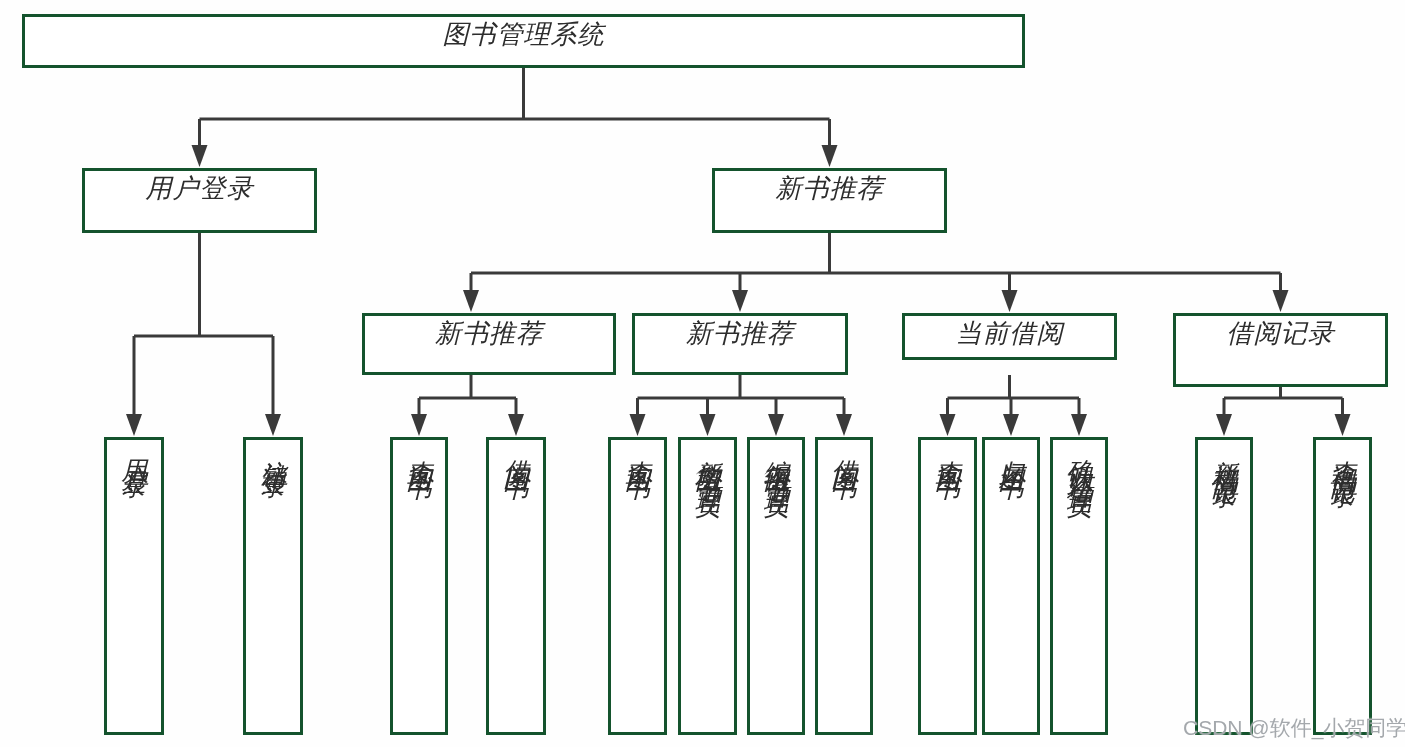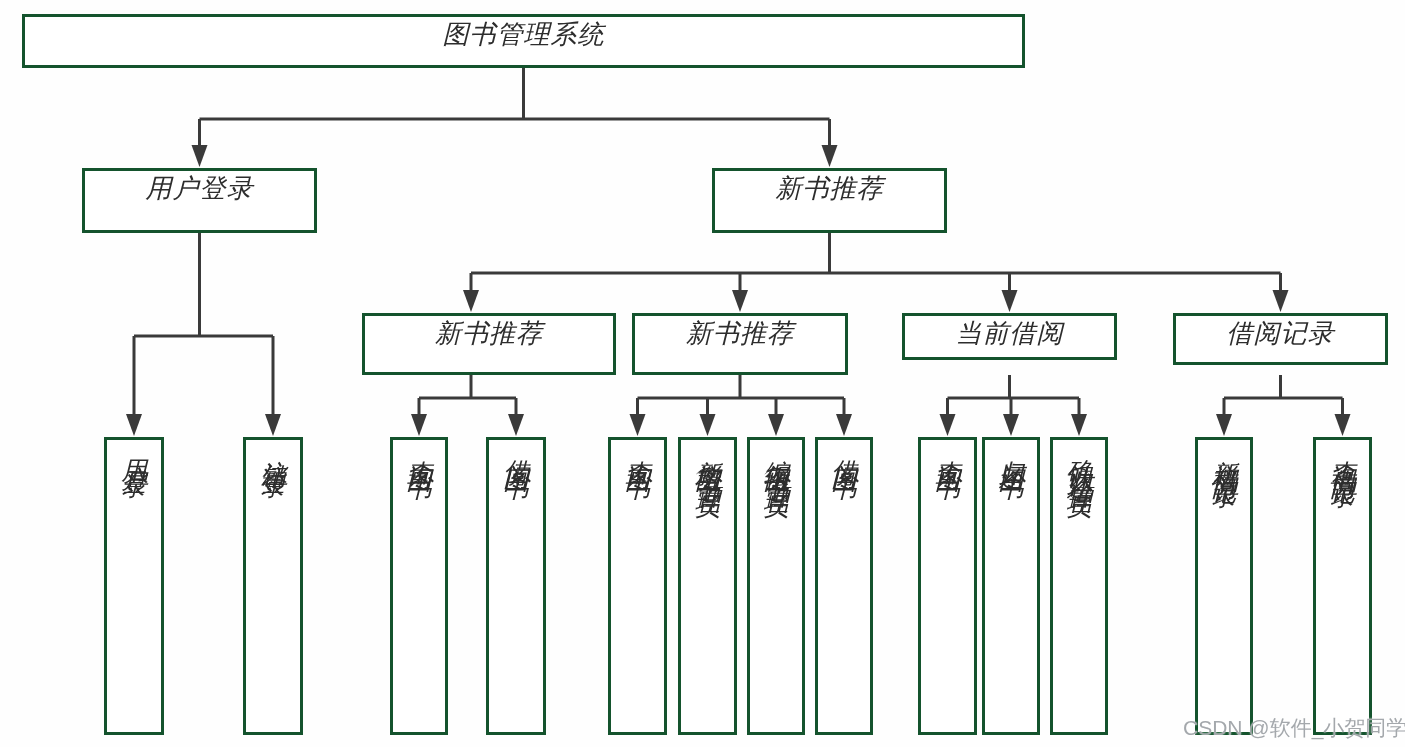--- a/index.html
+++ b/index.html
@@ -106,21 +106,21 @@
 
   <div class="box h" style="left:362px;top:313px;width:254px;height:62px">
     <span>新书推荐</span>
   </div>
   <div class="box h" style="left:632px;top:313px;width:216px;height:62px">
     <span>新书推荐</span>
   </div>
   <div class="box h" style="left:902px;top:313px;width:215px;height:47px">
     <span>当前借阅</span>
   </div>
-  <div class="box h" style="left:1173px;top:313px;width:215px;height:52px">
+  <div class="box h" style="left:1173px;top:313px;width:215px;height:74px">
     <span>借阅记录</span>
   </div>
 
   <div class="box v" style="left:104px;top:437px;width:60px;height:298px">
     <span>用户登录</span>
   </div>
   <div class="box v" style="left:243px;top:437px;width:60px;height:298px">
     <span>注销登录</span>
   </div>
 

